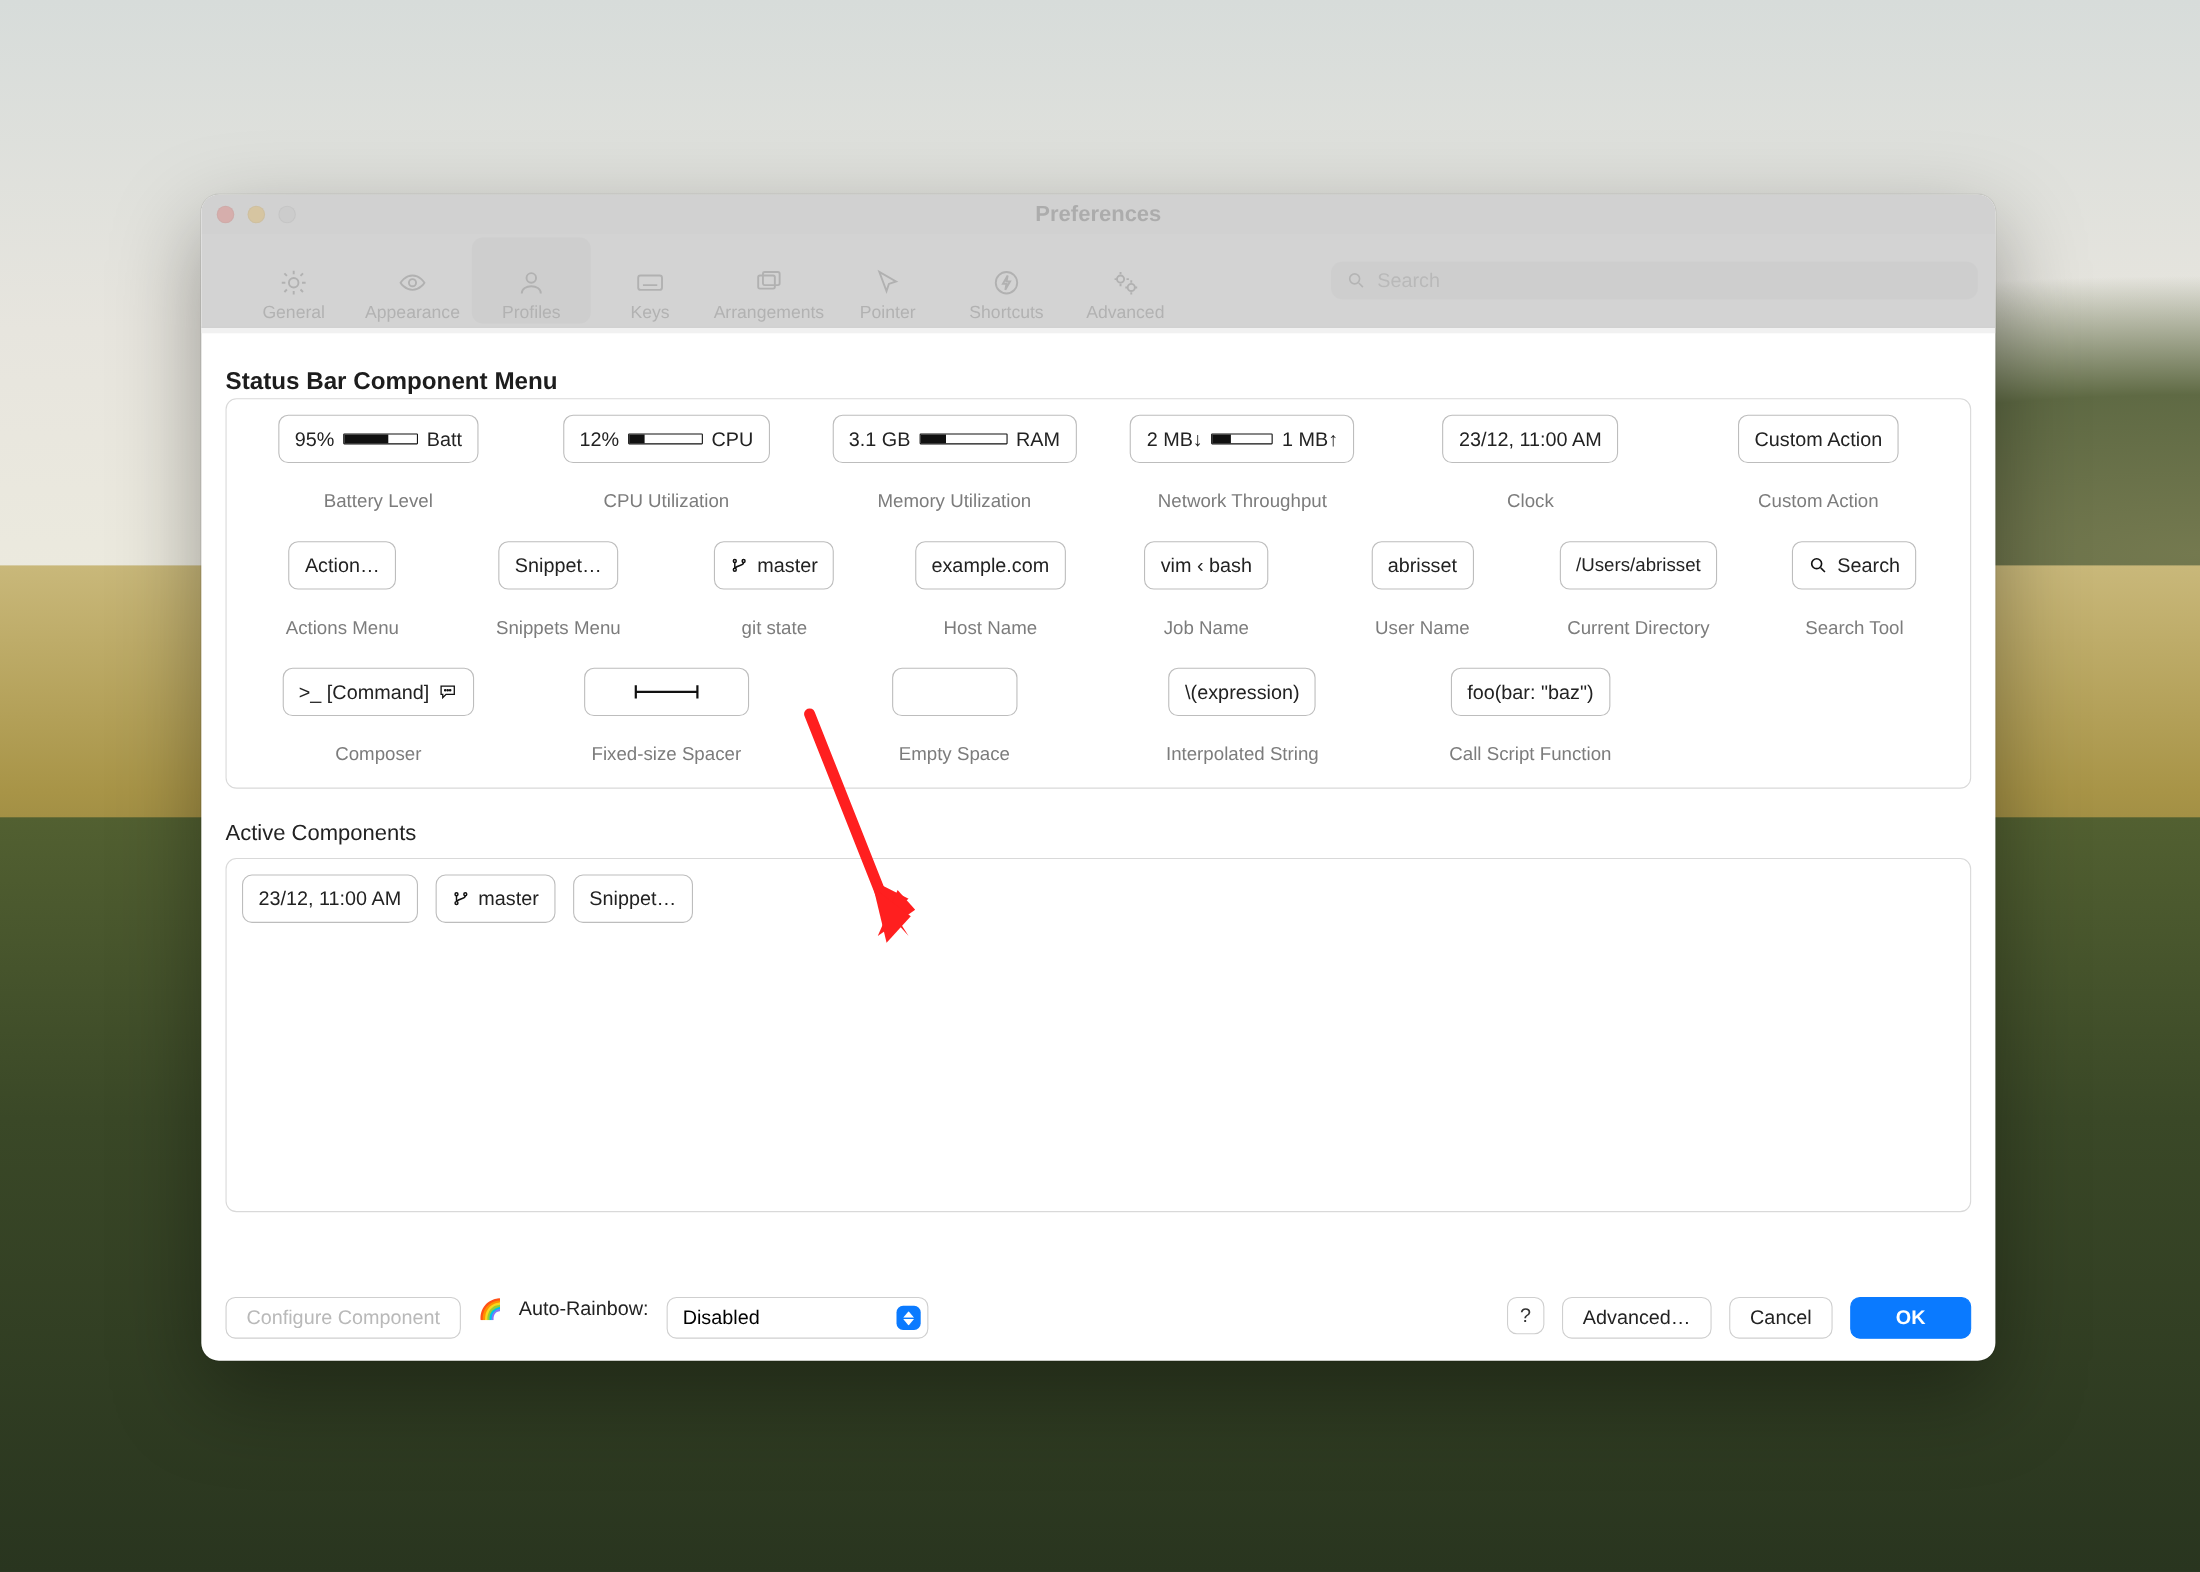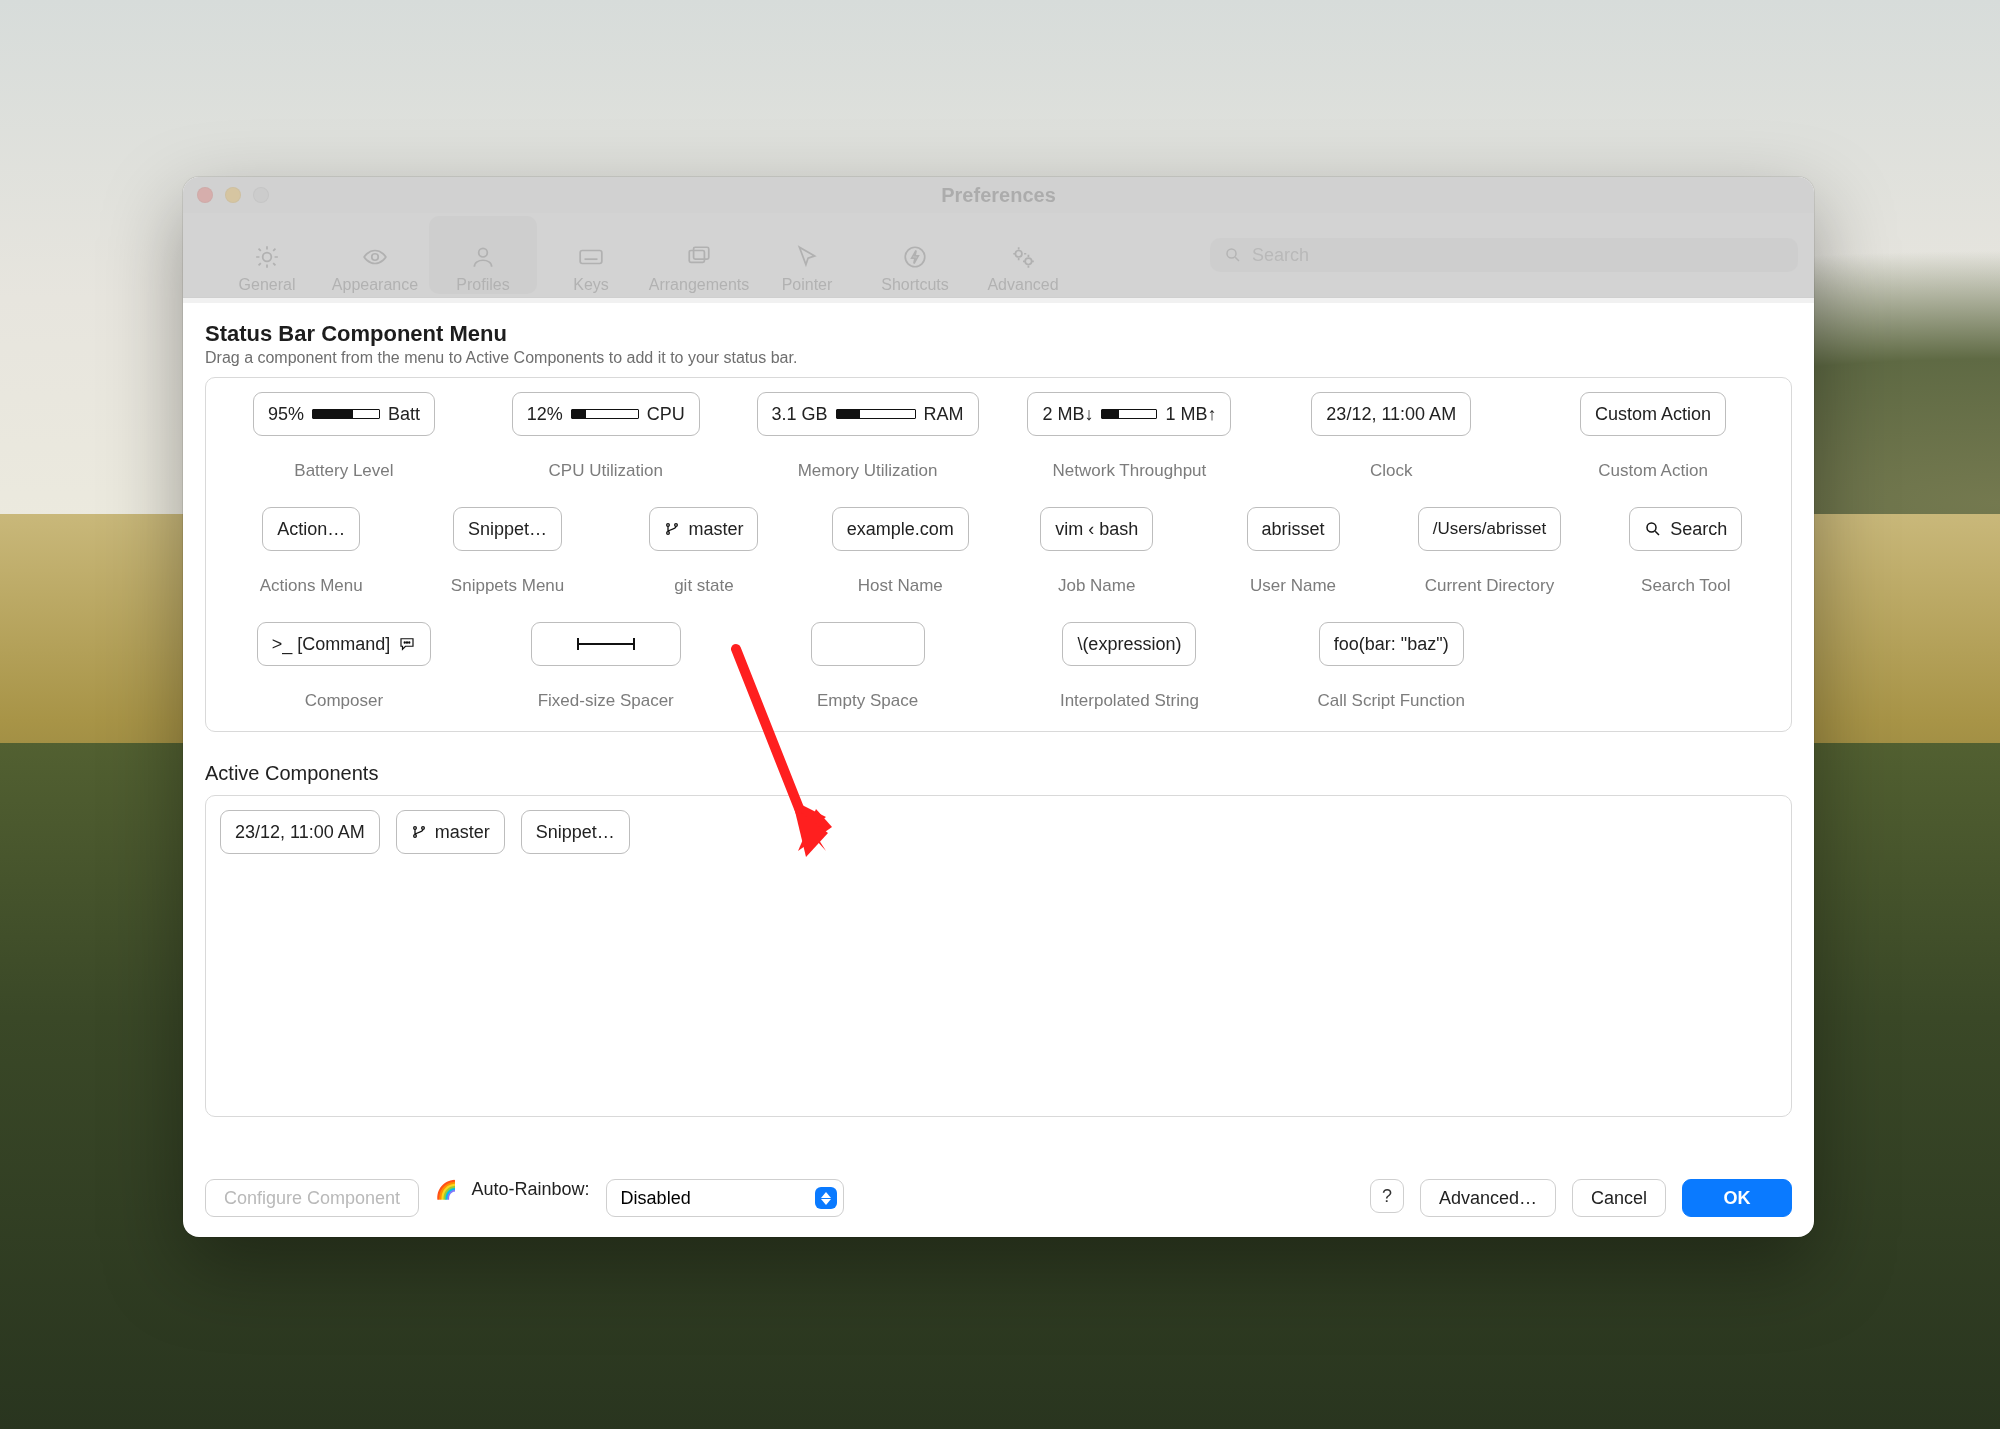--- a/index.html
+++ b/index.html
@@ -69,21 +69,21 @@
   }
   .toolbar .search .label{font-size:18px;}
   .toolbar .search svg{width:18px;height:18px;fill:none;stroke:#7a7a7a;stroke-width:2;}
 
   .upper-overlay{
     position:absolute;left:0;right:0;top:0;height:120px;background:var(--overlay-tint);
     pointer-events:none;border-bottom:1px solid #cfcfcf;
   }
 
   .content{padding:14px 22px 16px 22px;position:relative;}
-  .h1{font-size:22px;font-weight:600;color:#1d1d1d;margin:4px 0 2px;}
+  .h1{font-size:22px;font-weight:600;color:#1d1d1d;margin:17px 0 2px;}
   .sub{font-size:16px;color:#6e6e6e;margin-bottom:10px;}
 
   .panel{
     border:1px solid var(--section-border);border-radius:10px;background:#fff;
   }
   .menu-panel{padding:14px 16px 20px;}
   .grid{display:grid;grid-template-columns:repeat(6,1fr);gap:18px 18px;}
   .cell{display:flex;flex-direction:column;align-items:center;gap:25px;}
   .pill{
     min-height:34px;border:1px solid var(--pill-border);border-radius:9px;background:#fff;
@@ -225,21 +225,20 @@
           <circle cx="10" cy="10" r="6"></circle>
           <path d="M20 20l-5-5"></path>
         </svg>
       <span class="label">Search</span>
     </div>
   </div>
   <div class="upper-overlay"></div>
 
   <div class="content">
     <div class="h1">Status Bar Component Menu</div>
-    <div class="sub">Drag a component from the menu to Active Components to add it to your status bar.</div>
 
     <div class="panel menu-panel">
 
       <div class="grid">
         <div class="cell">
           <div class="pill">
             <span>95%</span>
             <span class="bar outline batt"></span>
             <span>Batt</span>
           </div>

